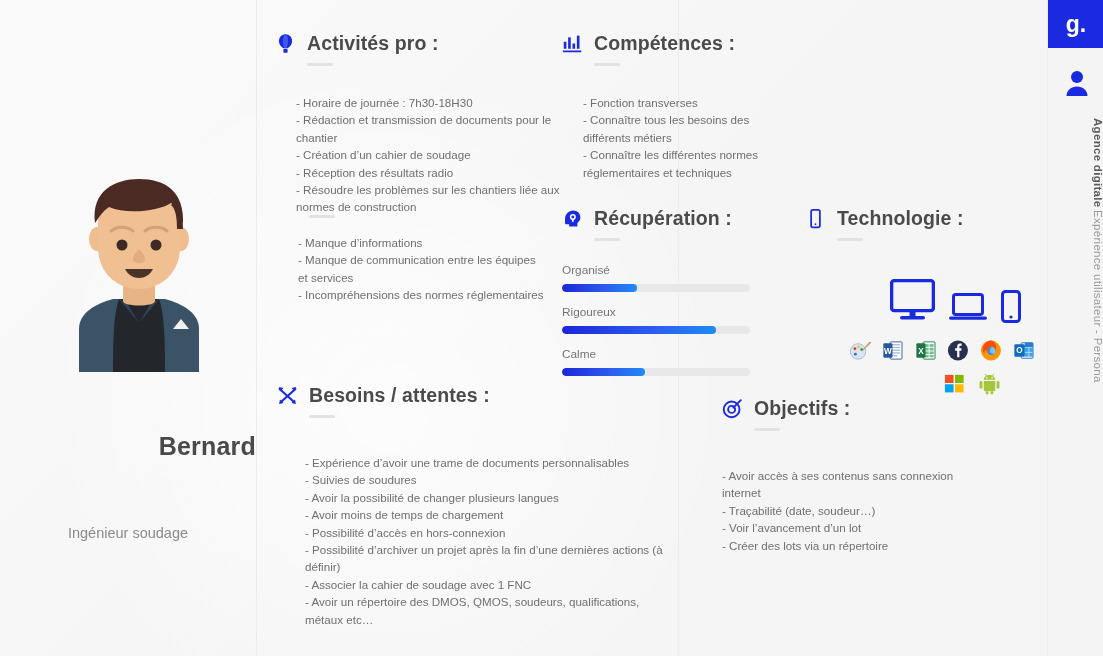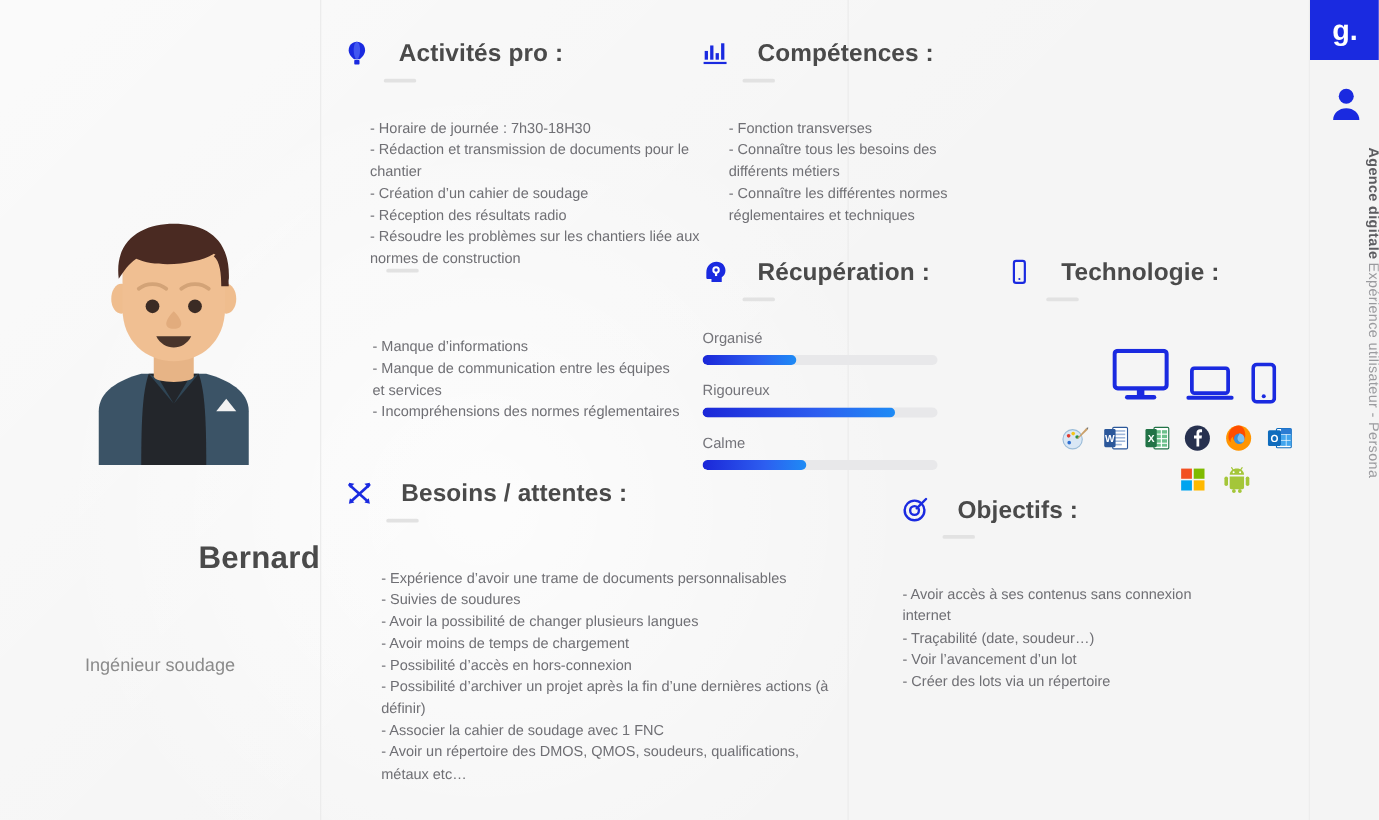--- a/index.html
+++ b/index.html
@@ -33,21 +33,21 @@
     font-size: 25px; font-weight: bold; color: #4a4a4a; letter-spacing: .2px;
   }
   .role {
     position: absolute; left: 0; top: 481px; width: 256px;
     text-align: center;
     font-size: 14.5px; color: #8b8b8b; font-weight: 400; margin-top: 44px;
   }
 
   
   .section { position: absolute; }
-  .sec-head { display: flex; gap: 23px; }
+  .sec-head { display: flex; align-items: center; gap: 11px; }
   .sec-icon { width: 21px; height: 21px; display: block; flex: none; }
   .sec-title {
     font-size: 19.5px; font-weight: bold; color: #4a4a4a; white-space: nowrap;
     letter-spacing: .1px;
   }
   .sec-underline {
     width: 26px; height: 3px; background: #e2e2e2; border-radius: 2px;
     margin: 8px 0 0 32px;
   }
   .sec-body {
@@ -64,21 +64,21 @@
   #sec-technologie  { left: 805px; top: 207px; width: 230px; }
   #sec-besoins      { left: 277px; top: 384px; width: 400px; }
   #sec-objectifs    { left: 722px; top: 397px; width: 270px; }
 
   #sec-activites .sec-body,
   #sec-competences .sec-body,
   #sec-frustrations .sec-body,
   #sec-besoins .sec-body { margin-left: 21px; }
   #sec-activites .sec-body { margin-top: 28px; }
   #sec-competences .sec-body { margin-top: 28px; }
-  #sec-frustrations .sec-body { margin-top: 51px; }
+  #sec-frustrations .sec-body { margin-top: 16px; }
   #sec-besoins .sec-body { margin-top: 36px; margin-left: 28px; }
   #sec-objectifs .sec-body { margin-top: 36px; }
 
   
   .bars { margin-top: 22px; }
   .bar-row { margin-bottom: 13px; }
   .bar-label { font-size: 11.8px; color: #74747a; margin-bottom: 7px; }
   .bar-track {
     width: 188px; height: 8px; border-radius: 5px; background: #e8e8ea;
     overflow: hidden;

